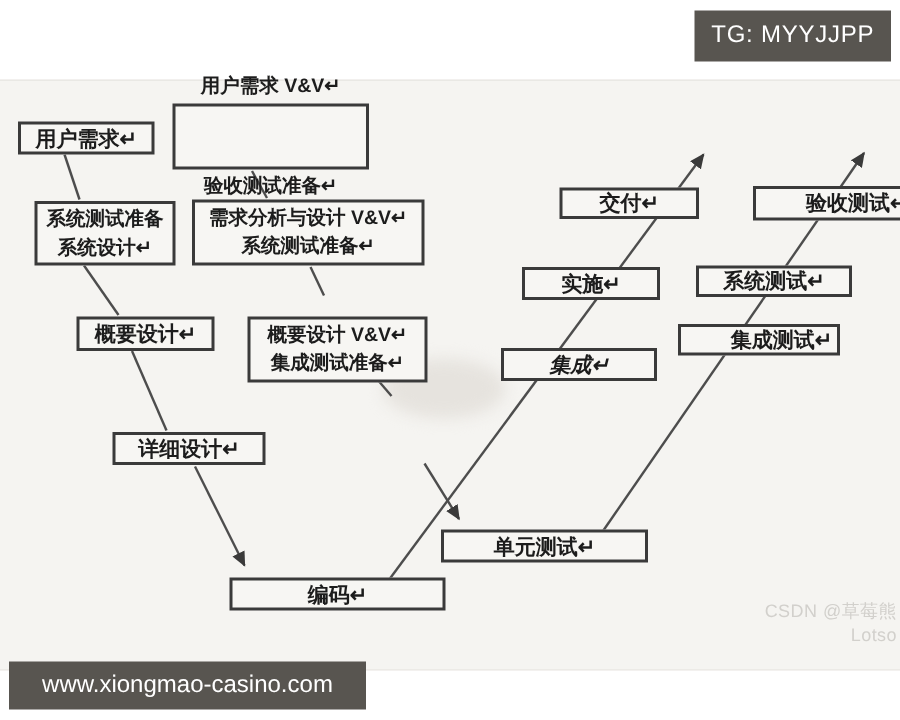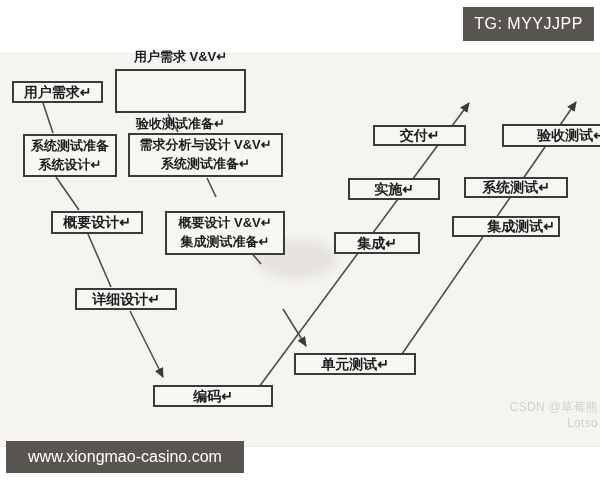--- a/index.html
+++ b/index.html
@@ -59,39 +59,39 @@
       <div class="node small" style="left: 23px; top: 134px; width: 94px; height: 43px;">
         <div class="ln">系统测试准备</div>
         <div class="ln">系统设计↵</div>
       </div>
       <div class="node big" style="left: 51px; top: 211px; width: 92px; height: 23px;">
         <div class="ln">概要设计↵</div>
       </div>
       <div class="node big" style="left: 75px; top: 288px; width: 102px; height: 22px;">
         <div class="ln">详细设计↵</div>
       </div>
-      <div class="node big" style="left: 153px; top: 385px; width: 120px; height: 22px;">
+      <div class="node big" style="left: 153px; top: 385px; width: 144px; height: 22px;">
         <div class="ln">编码↵</div>
       </div>
       <div class="node small" style="left: 115px; top: 69px; width: 131px; height: 44px; gap: 48px;">
         <div class="ln">用户需求 V&amp;V↵</div>
         <div class="ln">验收测试准备↵</div>
       </div>
       <div class="node small" style="left: 128px; top: 133px; width: 155px; height: 44px;">
         <div class="ln">需求分析与设计 V&amp;V↵</div>
         <div class="ln">系统测试准备↵</div>
       </div>
       <div class="node small" style="left: 165px; top: 198px; width: 120px; height: 44px; margin-top: 13px;">
         <div class="ln">概要设计 V&amp;V↵</div>
         <div class="ln">集成测试准备↵</div>
       </div>
-      <div class="node big" style="left: 294px; top: 353px; width: 122px; height: 22px;">
+      <div class="node big" style="left: 294px; top: 353px; width: 138px; height: 22px;">
         <div class="ln">单元测试↵</div>
       </div>
-      <div class="node big" style="left: 334px; top: 232px; width: 86px; height: 22px;">
+      <div class="node big" style="left: 334px; top: 232px; width: 104px; height: 22px; font-style: italic;">
         <div class="ln">集成↵</div>
       </div>
       <div class="node big" style="left: 348px; top: 178px; width: 92px; height: 22px; text-align: center;">
         <div class="ln">实施↵</div>
       </div>
       <div class="node big" style="left: 373px; top: 125px; width: 93px; height: 21px;">
         <div class="ln">交付↵</div>
       </div>
       <div class="node big" style="left: 452px; top: 216px; width: 108px; height: 21px; padding-left: 30px;">
         <div class="ln">集成测试↵</div>

